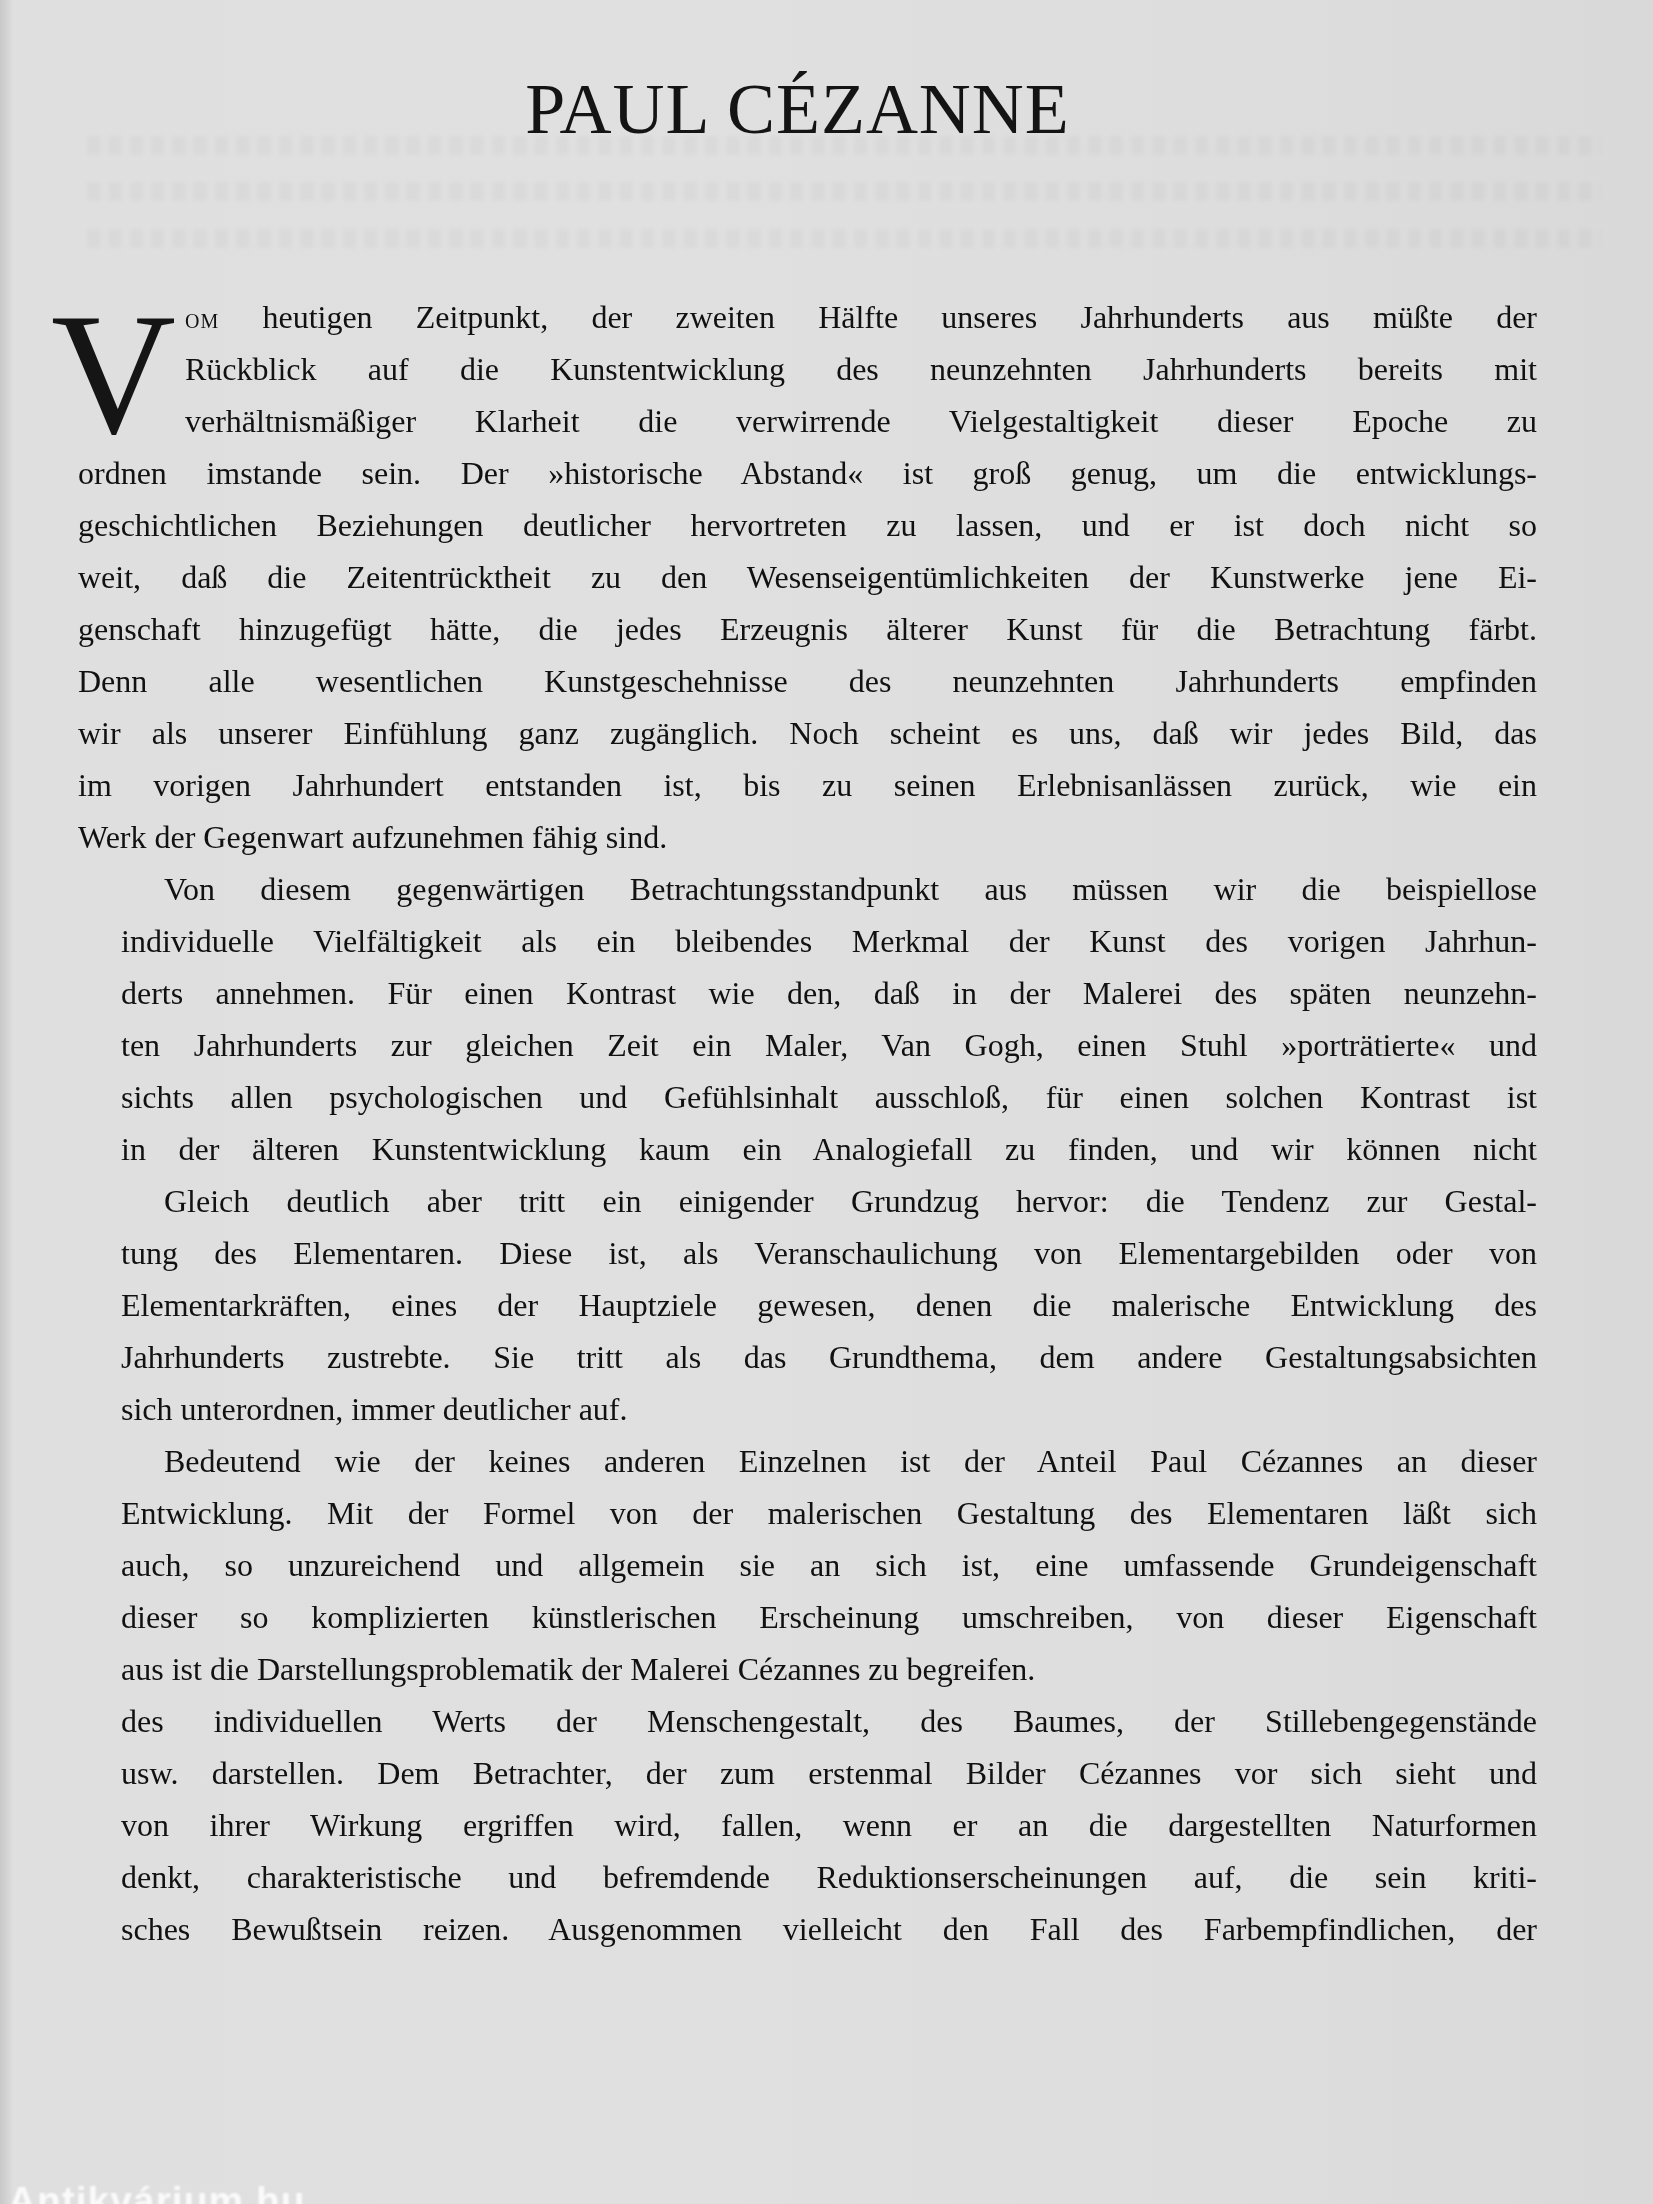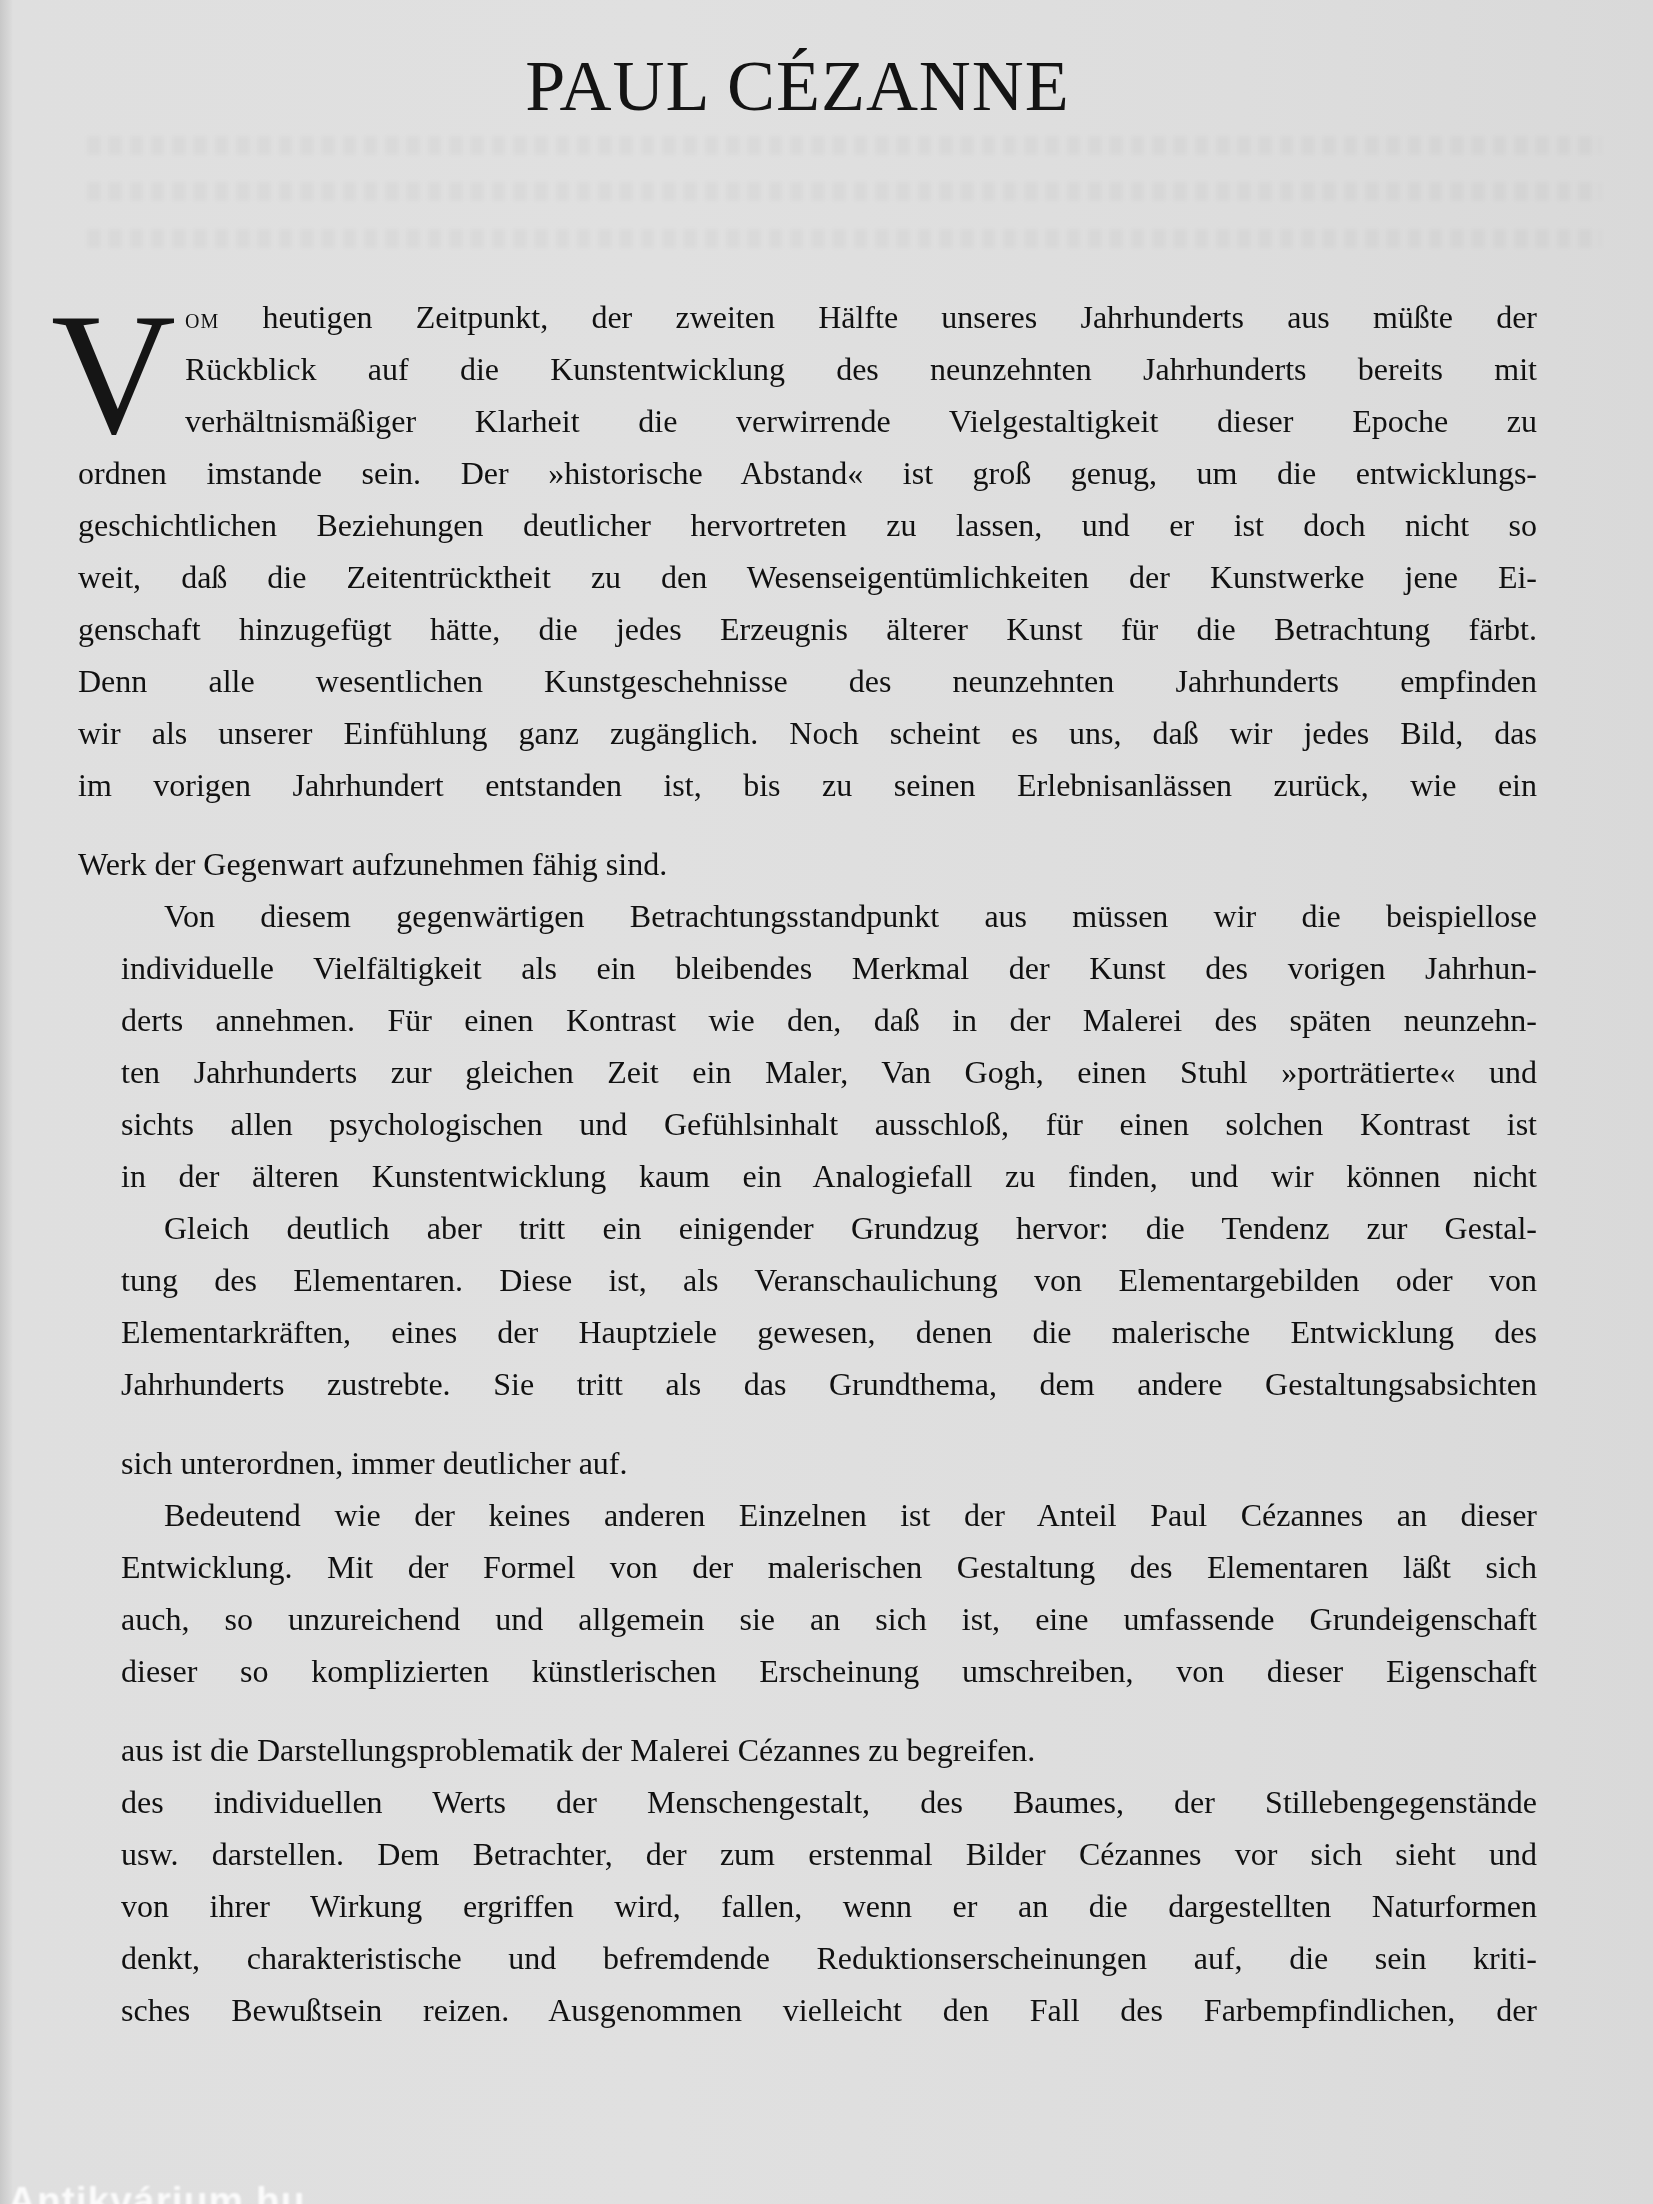--- a/index.html
+++ b/index.html
@@ -31,21 +31,21 @@
     position: absolute;
     left: 87px;
     width: 1514px;
     height: 19.4px;
     background: repeating-linear-gradient(90deg, rgba(0,0,0,0.025) 0 13.6px, rgba(0,0,0,0) 13.6px 21.3px);
     filter: blur(1.9px);
   }
   .title {
     position: absolute;
     left: 0;
-    top: 38px;
+    top: 61px;
     width: 1595px;
     text-align: center;
     font-size: 72px;
     line-height: 97px;
     letter-spacing: 1px;
     font-weight: normal;
     margin: 0;
     color: #141414;
   }
   .text-block {
@@ -80,21 +80,20 @@
     padding-left: 43px;
   }
   .line-inner {
     display: block;
     white-space: normal;
     text-align: justify;
     text-align-last: justify;
   }
   .line.last .line-inner {
     text-align-last: left;
-    margin-top: 27px;
   }
   .dropcap-wrap {
     position: relative;
   }
   .dropcap {
     position: absolute;
     left: -27px;
     top: 9.7px;
     font-size: 173px;
     line-height: 146px;

